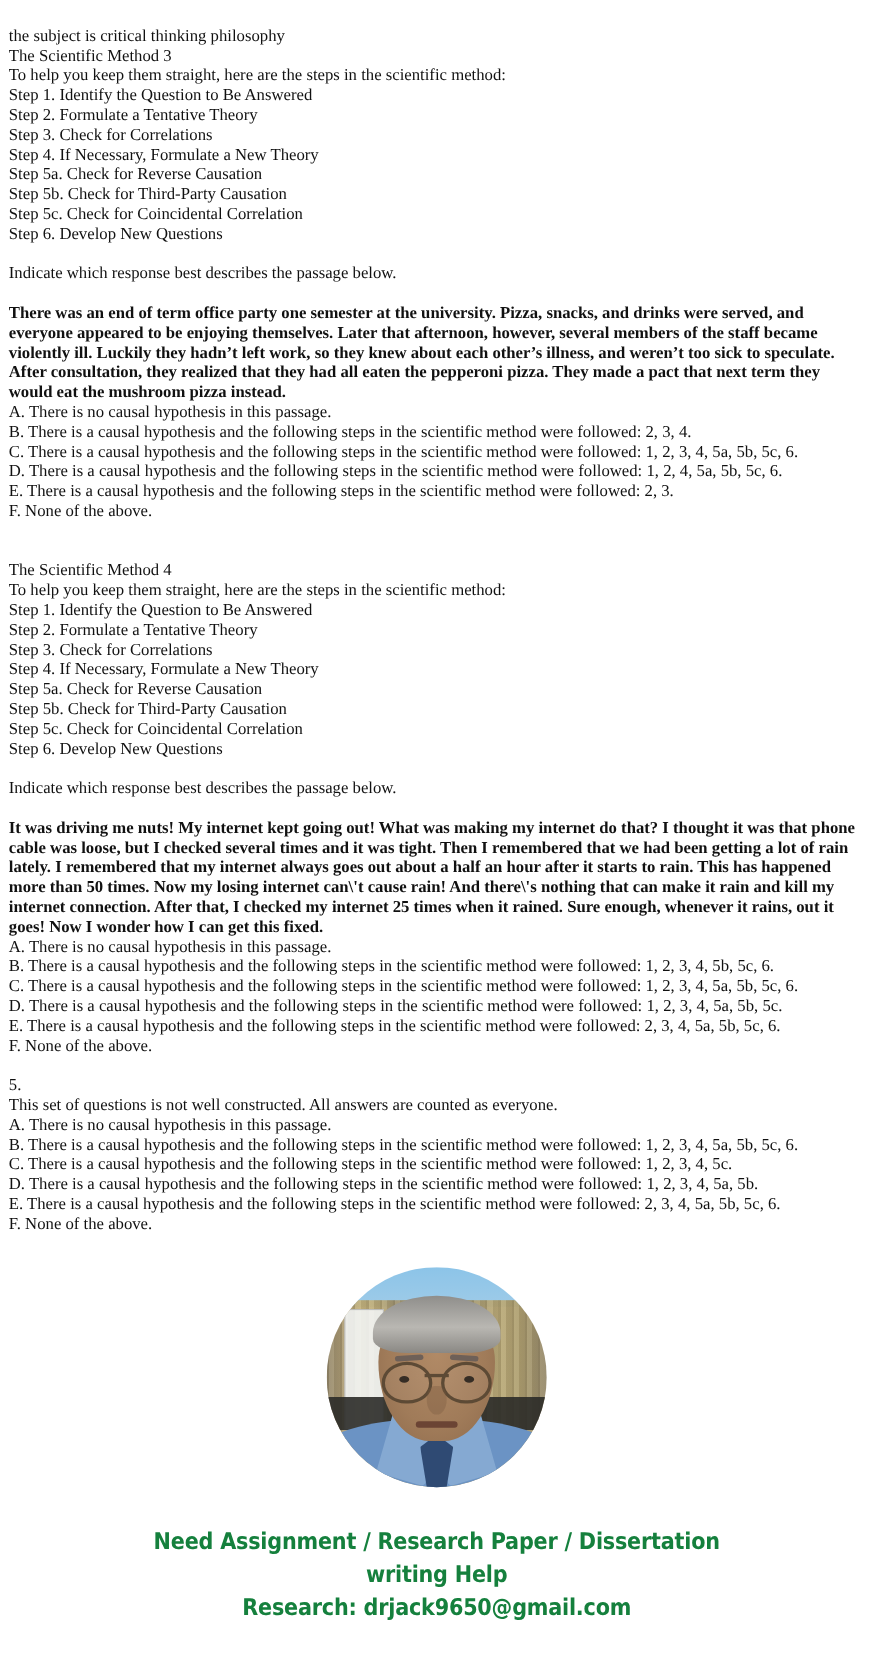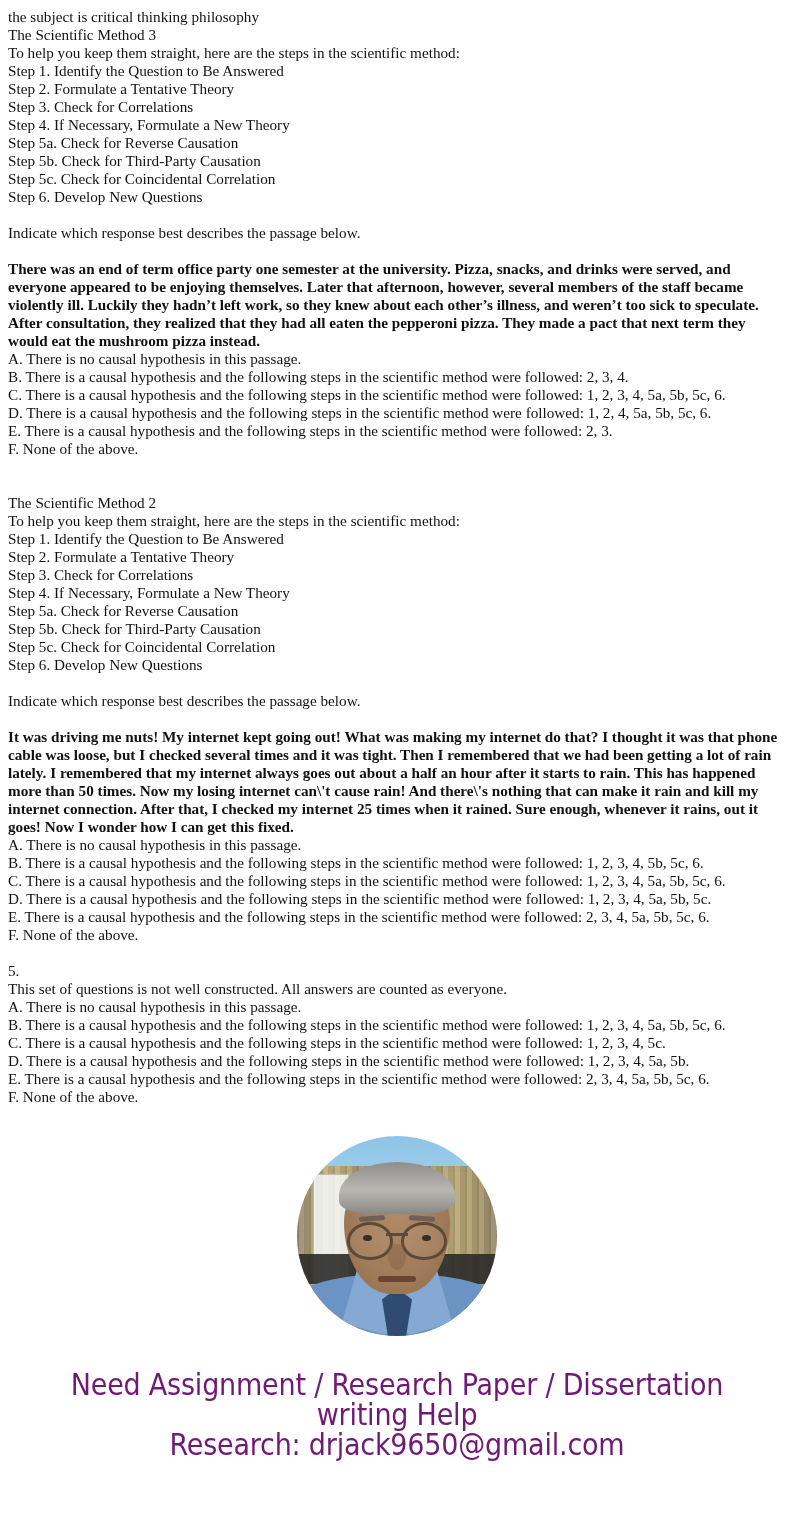--- a/index.html
+++ b/index.html
@@ -18,20 +18,21 @@
     width: 794px;
     box-sizing: border-box;
     padding: 8px 8px 0 8px;
     position: relative;
   }
   .doc-text {
     font-size: 15.2px;
     line-height: 18px;
     color: #111111;
     text-align: left;
+    margin-top: 16px;
   }
   .line {
     white-space: pre-wrap;
     word-wrap: break-word;
   }
   .para {
     white-space: normal;
     word-wrap: break-word;
     font-weight: bold;
   }
@@ -185,24 +186,24 @@
   .avatar .mouth {
     position: absolute;
     top: 140px; left: 50%; margin-left: -19px;
     width: 38px; height: 6px;
     background: #6b4434; border-radius: 3px;
   }
   .footer {
     margin-top: 34px;
     text-align: center;
     font-family: "DejaVu Sans Condensed", "Liberation Sans Narrow", "Liberation Sans", sans-serif;
-    font-weight: normal;
-    font-size: 30px;
+    font-weight: bold;
+    font-size: 21px;
     line-height: 30px;
-    color: #701a75;
+    color: #15803d;
     letter-spacing: -0.2px;
     padding-bottom: 24px;
   }
   .footer .fl1 { display: block; }
   .footer .fl2 { display: block; }
   .footer .fl3 { display: block; }
 </style>
 </head>
 <body>
 
@@ -228,21 +229,21 @@
     <div class="para">There was an end of term office party one semester at the university. Pizza, snacks, and drinks were served, and everyone appeared to be enjoying themselves. Later that afternoon, however, several members of the staff became violently ill. Luckily they hadn’t left work, so they knew about each other’s illness, and weren’t too sick to speculate. After consultation, they realized that they had all eaten the pepperoni pizza. They made a pact that next term they would eat the mushroom pizza instead.</div>
     <div class="line">A. There is no causal hypothesis in this passage.</div>
     <div class="line">B. There is a causal hypothesis and the following steps in the scientific method were followed: 2, 3, 4.</div>
     <div class="line">C. There is a causal hypothesis and the following steps in the scientific method were followed: 1, 2, 3, 4, 5a, 5b, 5c, 6.</div>
     <div class="line">D. There is a causal hypothesis and the following steps in the scientific method were followed: 1, 2, 4, 5a, 5b, 5c, 6.</div>
     <div class="line">E. There is a causal hypothesis and the following steps in the scientific method were followed: 2, 3.</div>
     <div class="line">F. None of the above.</div>
 
     <div class="blank2"></div>
 
-    <div class="line">The Scientific Method 2</div>
+    <div class="line">The Scientific Method 4</div>
     <div class="line">To help you keep them straight, here are the steps in the scientific method:</div>
     <div class="line">Step 1. Identify the Question to Be Answered</div>
     <div class="line">Step 2. Formulate a Tentative Theory</div>
     <div class="line">Step 3. Check for Correlations</div>
     <div class="line">Step 4. If Necessary, Formulate a New Theory</div>
     <div class="line">Step 5a. Check for Reverse Causation</div>
     <div class="line">Step 5b. Check for Third-Party Causation</div>
     <div class="line">Step 5c. Check for Coincidental Correlation</div>
     <div class="line">Step 6. Develop New Questions</div>
     <div class="blank"></div>

